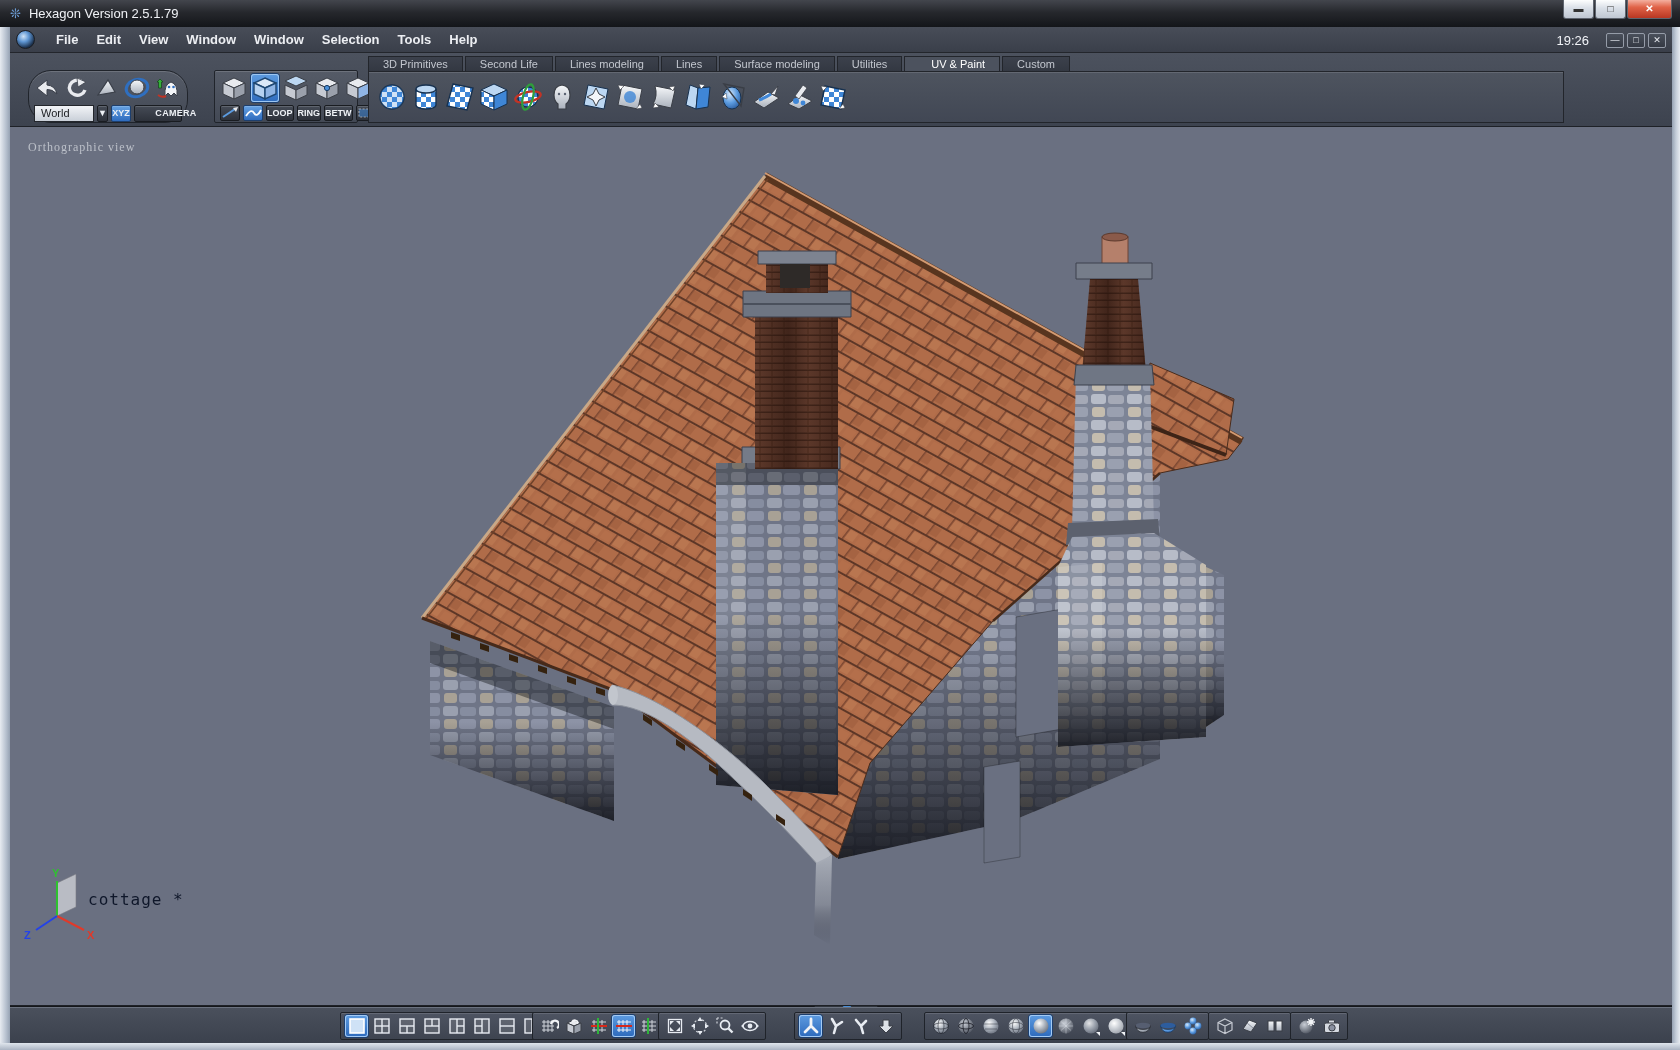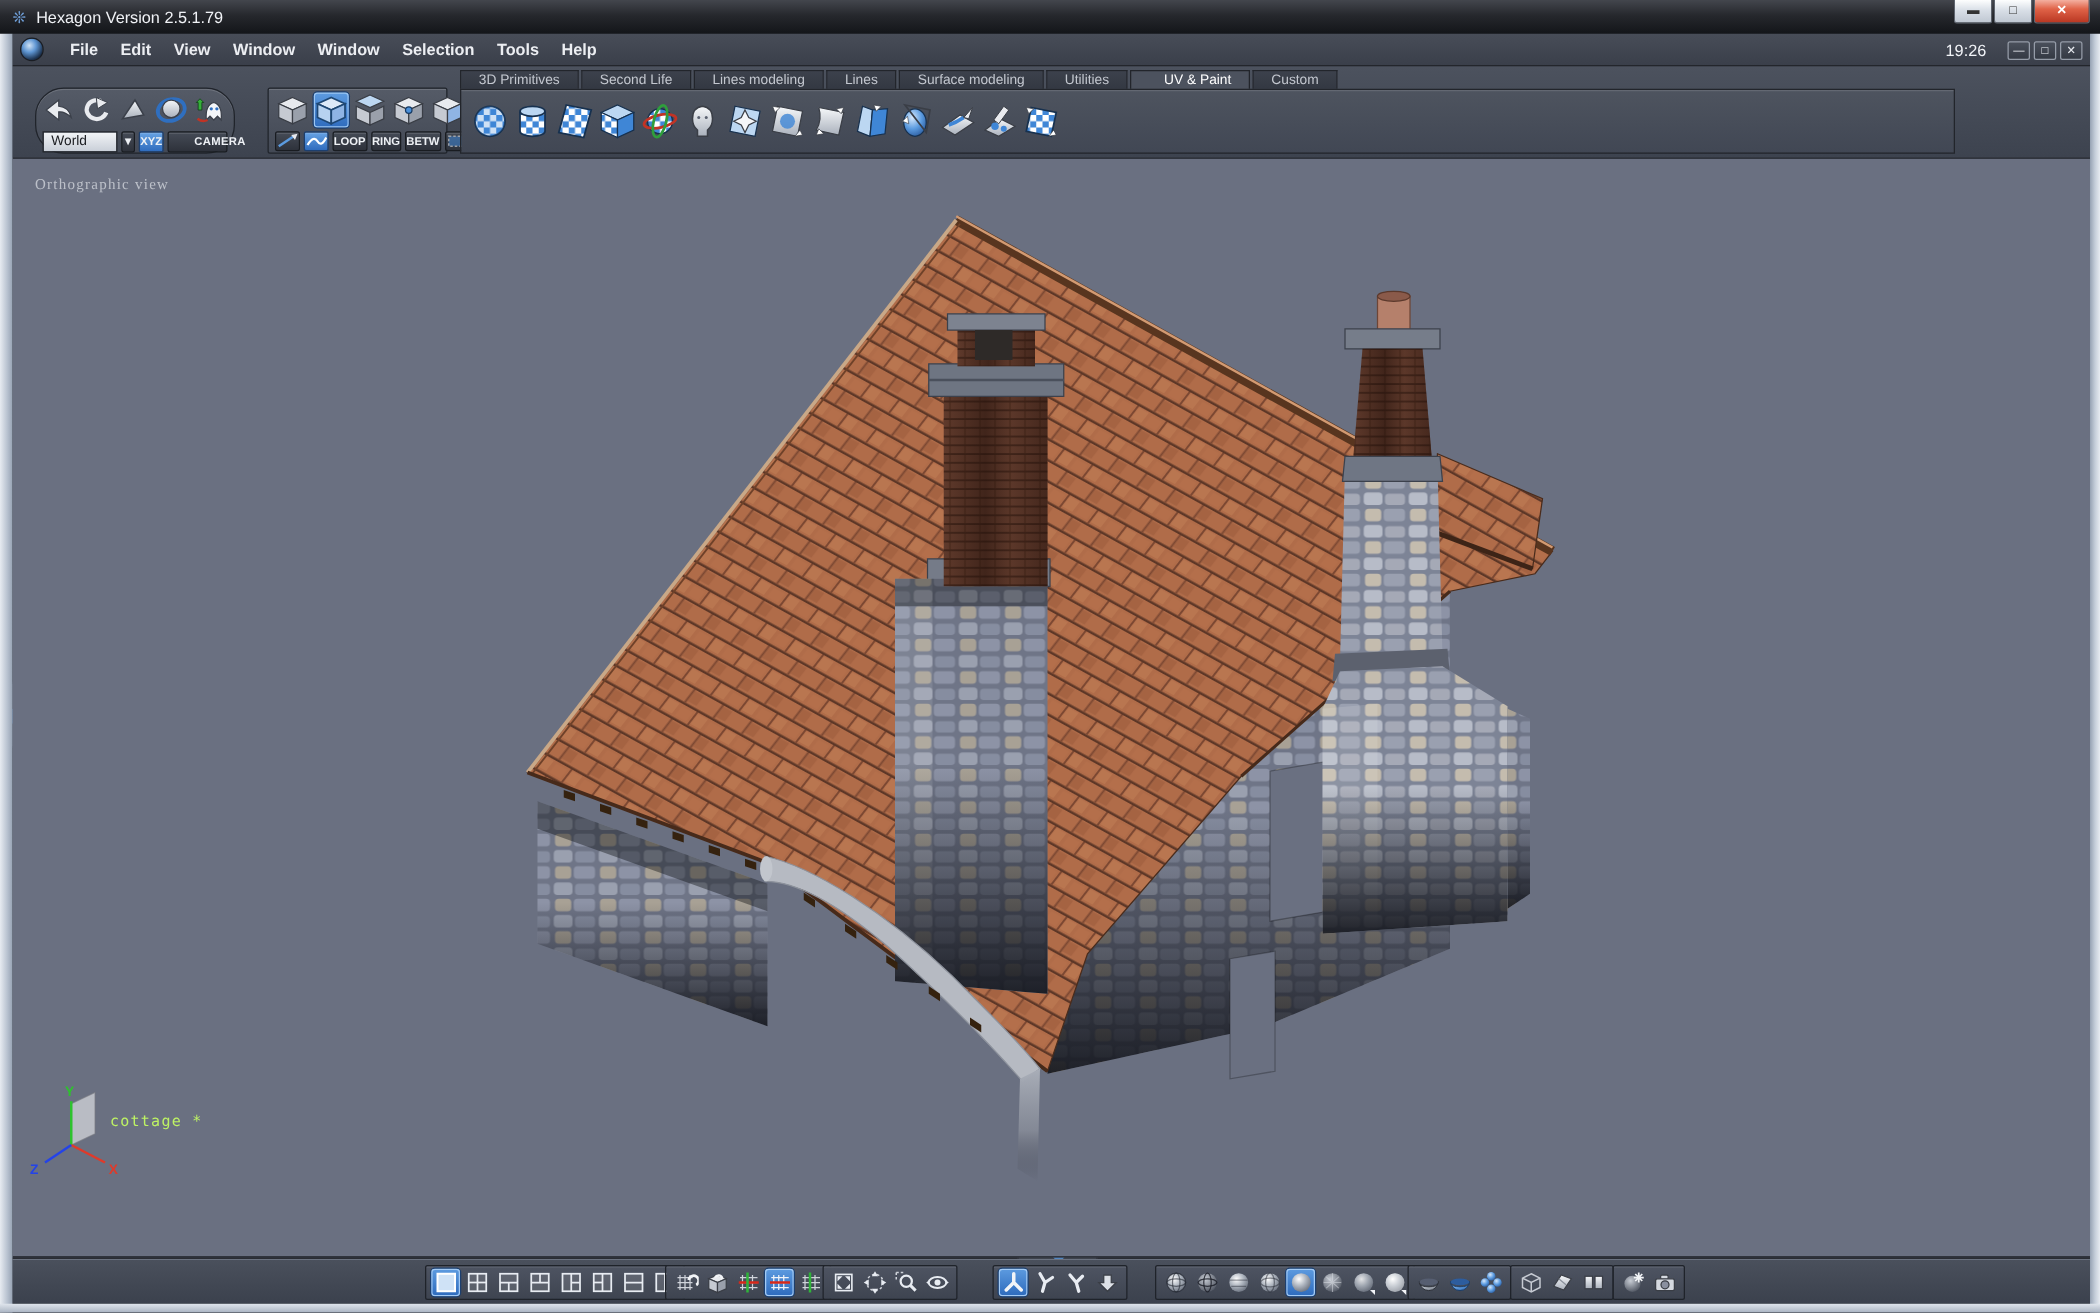--- a/index.html
+++ b/index.html
@@ -65,21 +65,21 @@
   
   .handle { position:absolute; border:1px solid #1b1e24; background:rgba(70,76,88,.55); }
   .tri { position:absolute; width:0; height:0; }
 
   
   #viewport { position:absolute; left:10px; top:126px; width:1662px; height:880px;
     background:#6a7081; border-top:1px solid #1e2127; border-bottom:1px solid #1e2127; overflow:hidden; }
   #scene { position:absolute; left:0; top:6px; }
   #view-label { position:absolute; left:18px; top:13px; color:#bcc0c9; font-size:12px;
     font-family:Liberation Serif, serif; letter-spacing:1px; }
-  #object-label { position:absolute; left:78px; top:763px; color:#bef264; font-size:12px;
+  #object-label { position:absolute; left:78px; top:763px; color:#0f172a; font-size:16px;
     font-family:"DejaVu Sans Mono", monospace; letter-spacing:1px;text-align:center; }
 
   
   #bottombar { position:absolute; left:10px; top:1007px; width:1662px; height:36px;
     background:linear-gradient(#4a505c,#3b414d); border-top:1px solid #6b7280; }
   .bgroup { position:absolute; top:4px; height:28px; display:flex; align-items:center; gap:2px;
     border:1px solid #1f232a; border-radius:2px; padding:2px 4px;
     background:linear-gradient(#4e5462,#3e4450); box-shadow:inset 0 1px 0 rgba(255,255,255,.12); }
   .bicon { width:23px; height:22px; display:flex; align-items:center; justify-content:center; border-radius:3px; }
   .bicon.sel { background:linear-gradient(#5d9be0,#2d6abc); box-shadow:inset 0 0 0 1px #a3caf4, 0 0 0 1px #1d3f6e; }

